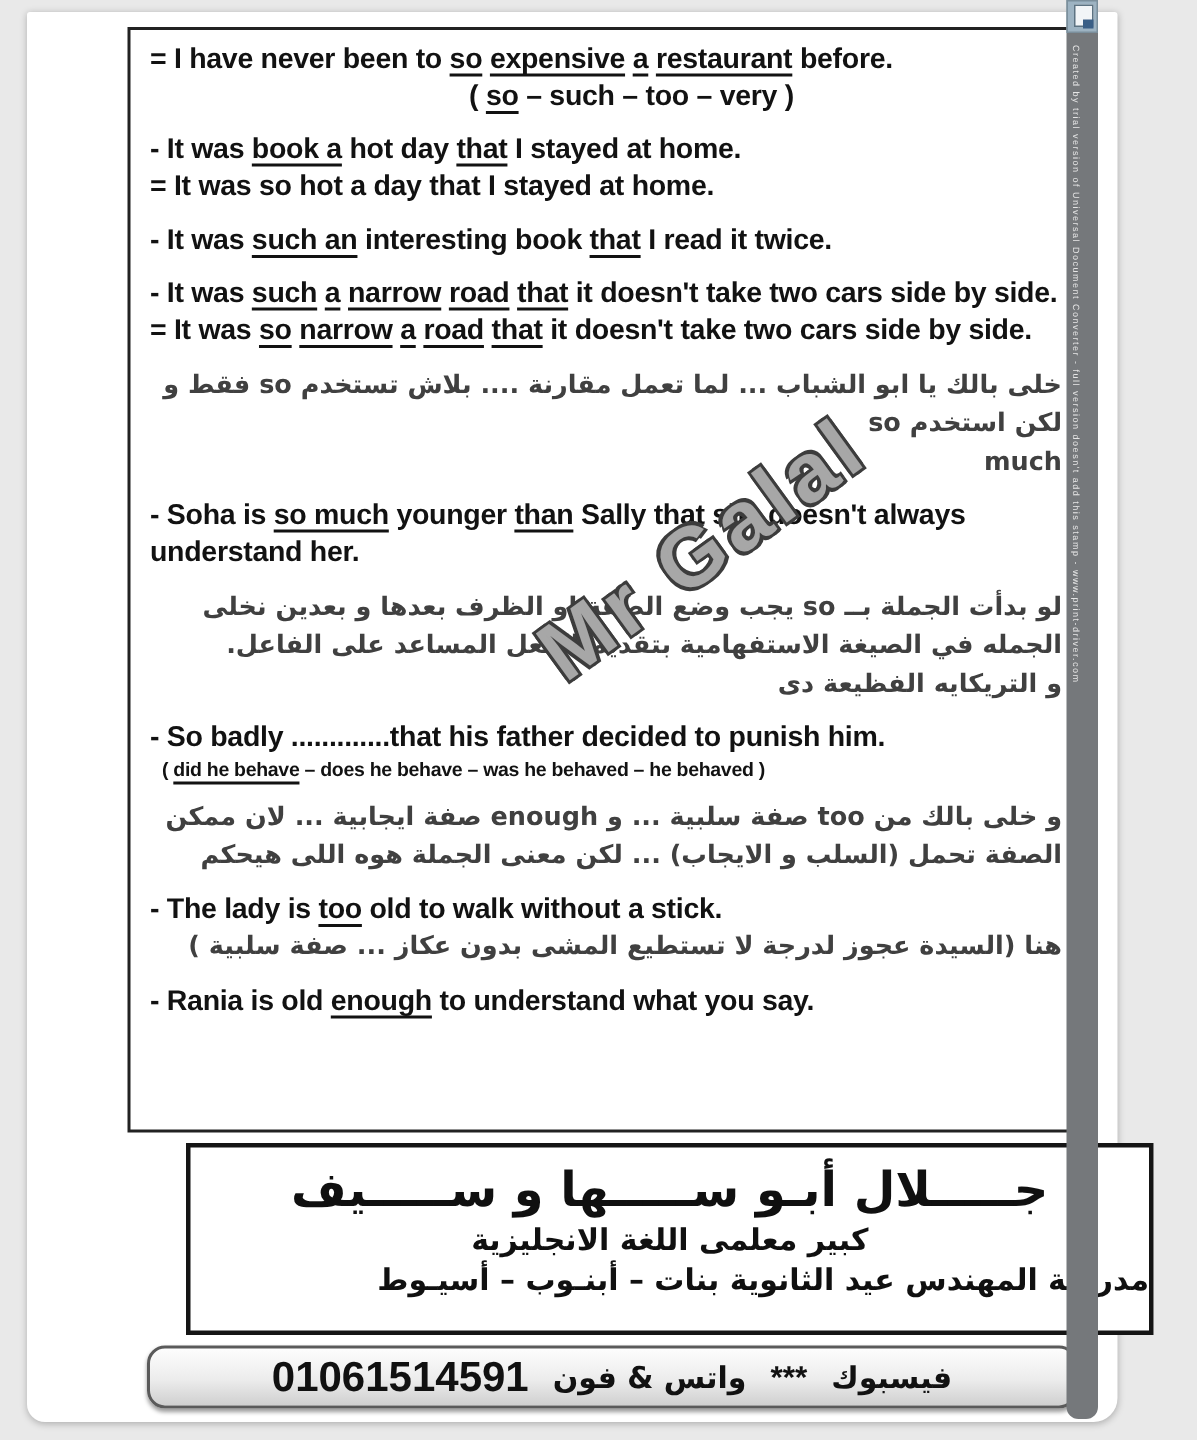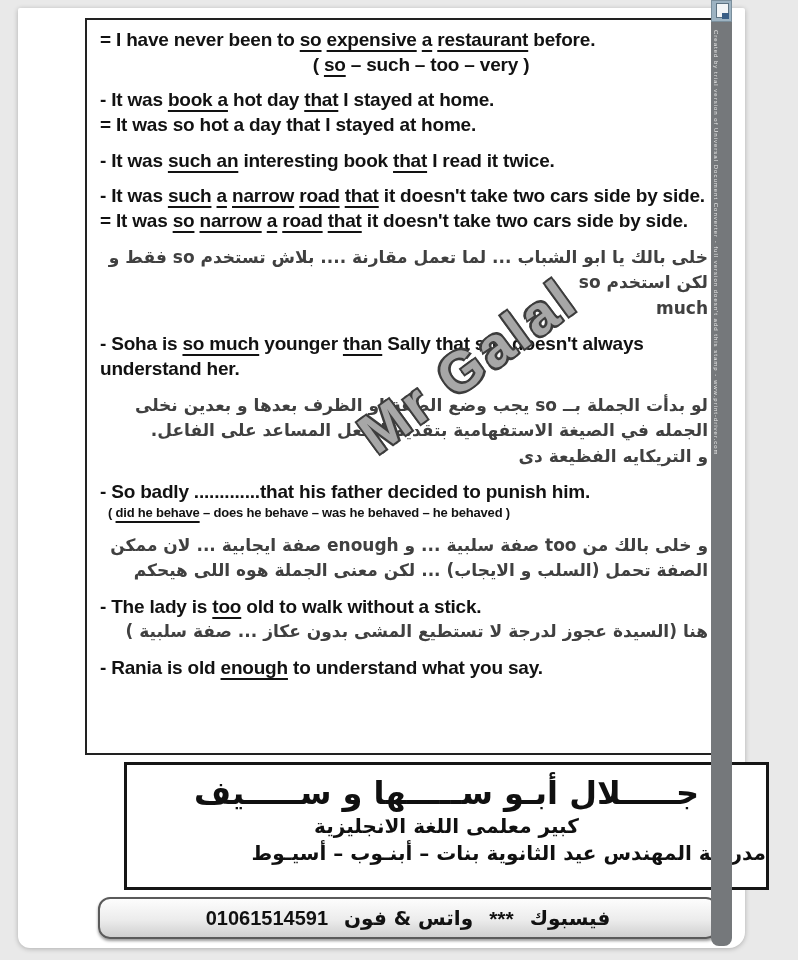--- a/index.html
+++ b/index.html
@@ -70,21 +70,21 @@
   
   .pill{
     position:absolute;left:80px;top:889px;width:620px;height:42px;
     border:2px solid #5a5a5a;border-radius:12px;box-sizing:border-box;
     background:linear-gradient(#fdfdfd,#ececec 55%,#cfcfcf);
     box-shadow:0 2px 3px rgba(0,0,0,.4);
     display:flex;direction:rtl;align-items:center;justify-content:center;gap:16px;
     font:bold 20px/1 "DejaVu Sans",sans-serif;color:#111;z-index:20;
   }
   .pill .latin{font-family:"Liberation Sans","DejaVu Sans",sans-serif;font-size:21px;}
-  .pill .num{font-family:"Liberation Sans","DejaVu Sans",sans-serif;font-size:20px;direction:ltr;}
+  .pill .num{font-family:"Liberation Sans","DejaVu Sans",sans-serif;font-size:28px;direction:ltr;}
   
   .wm{
     position:absolute;left:275px;top:330px;width:350px;z-index:5;
     text-align:center;transform:rotate(-36deg);
     font:bold 56px/1 "Liberation Sans",sans-serif;letter-spacing:4px;
     color:rgba(255,255,255,0.55);
     text-shadow:-2px -2px 0 #3c3c3c,2px -2px 0 #3c3c3c,-2px 2px 0 #3c3c3c,2px 2px 0 #3c3c3c;
     pointer-events:none;
   }
 </style>

